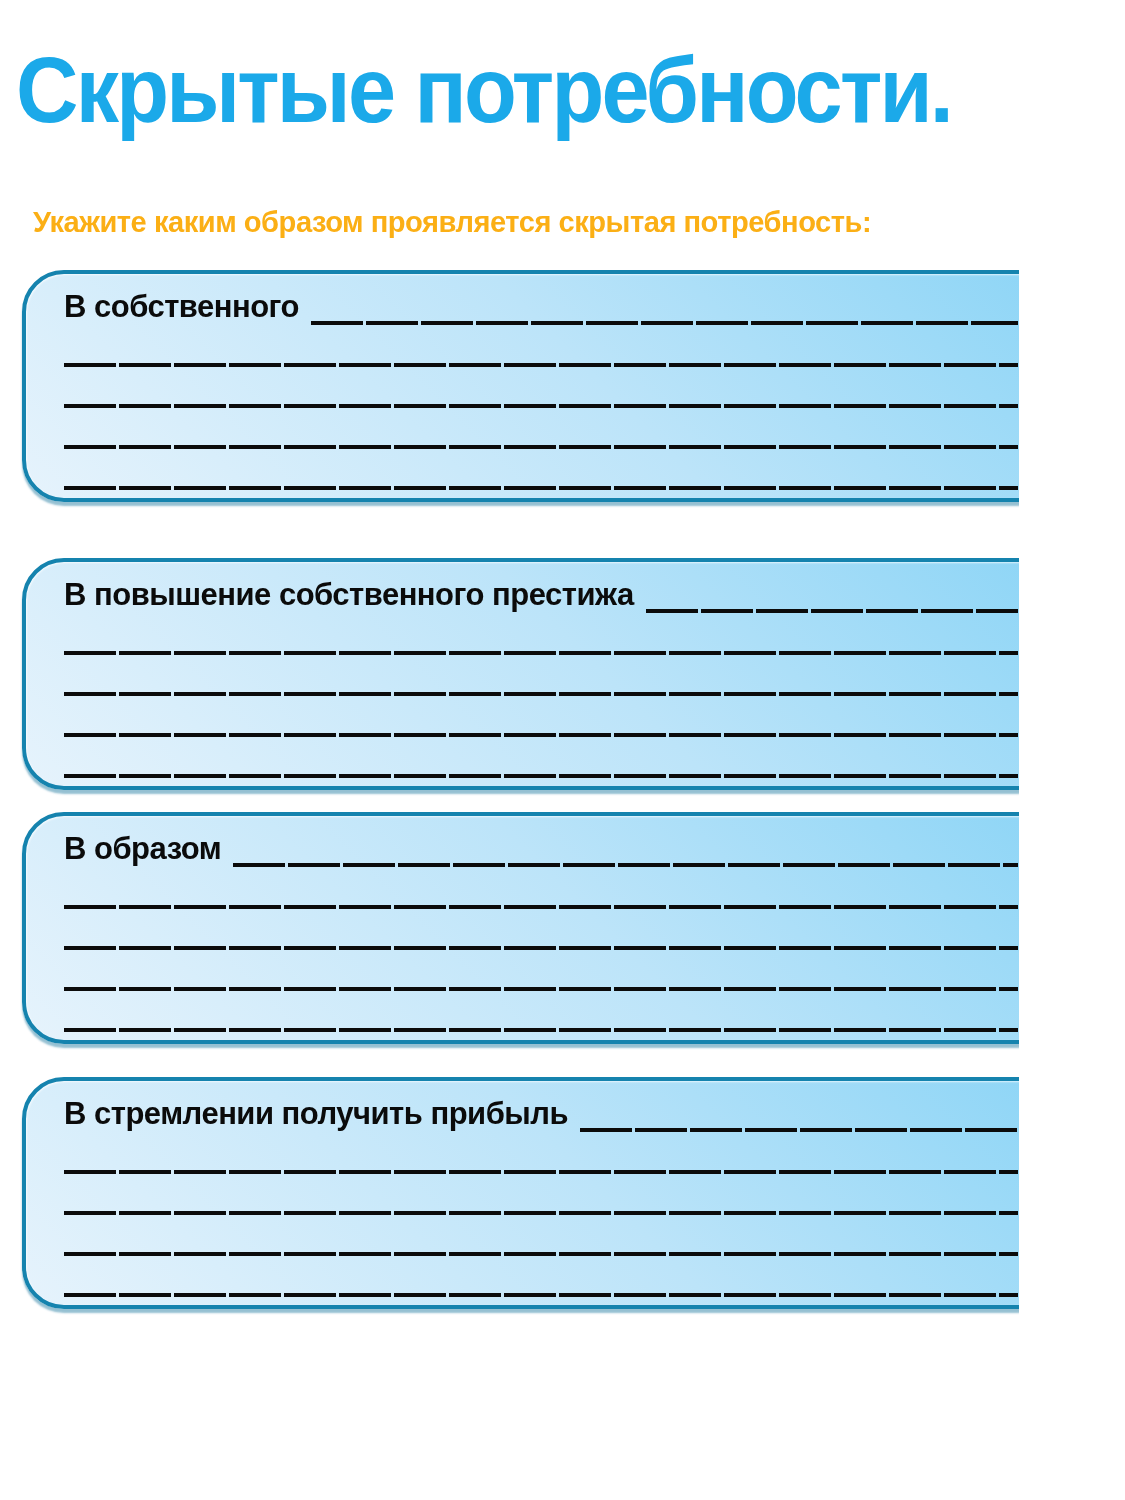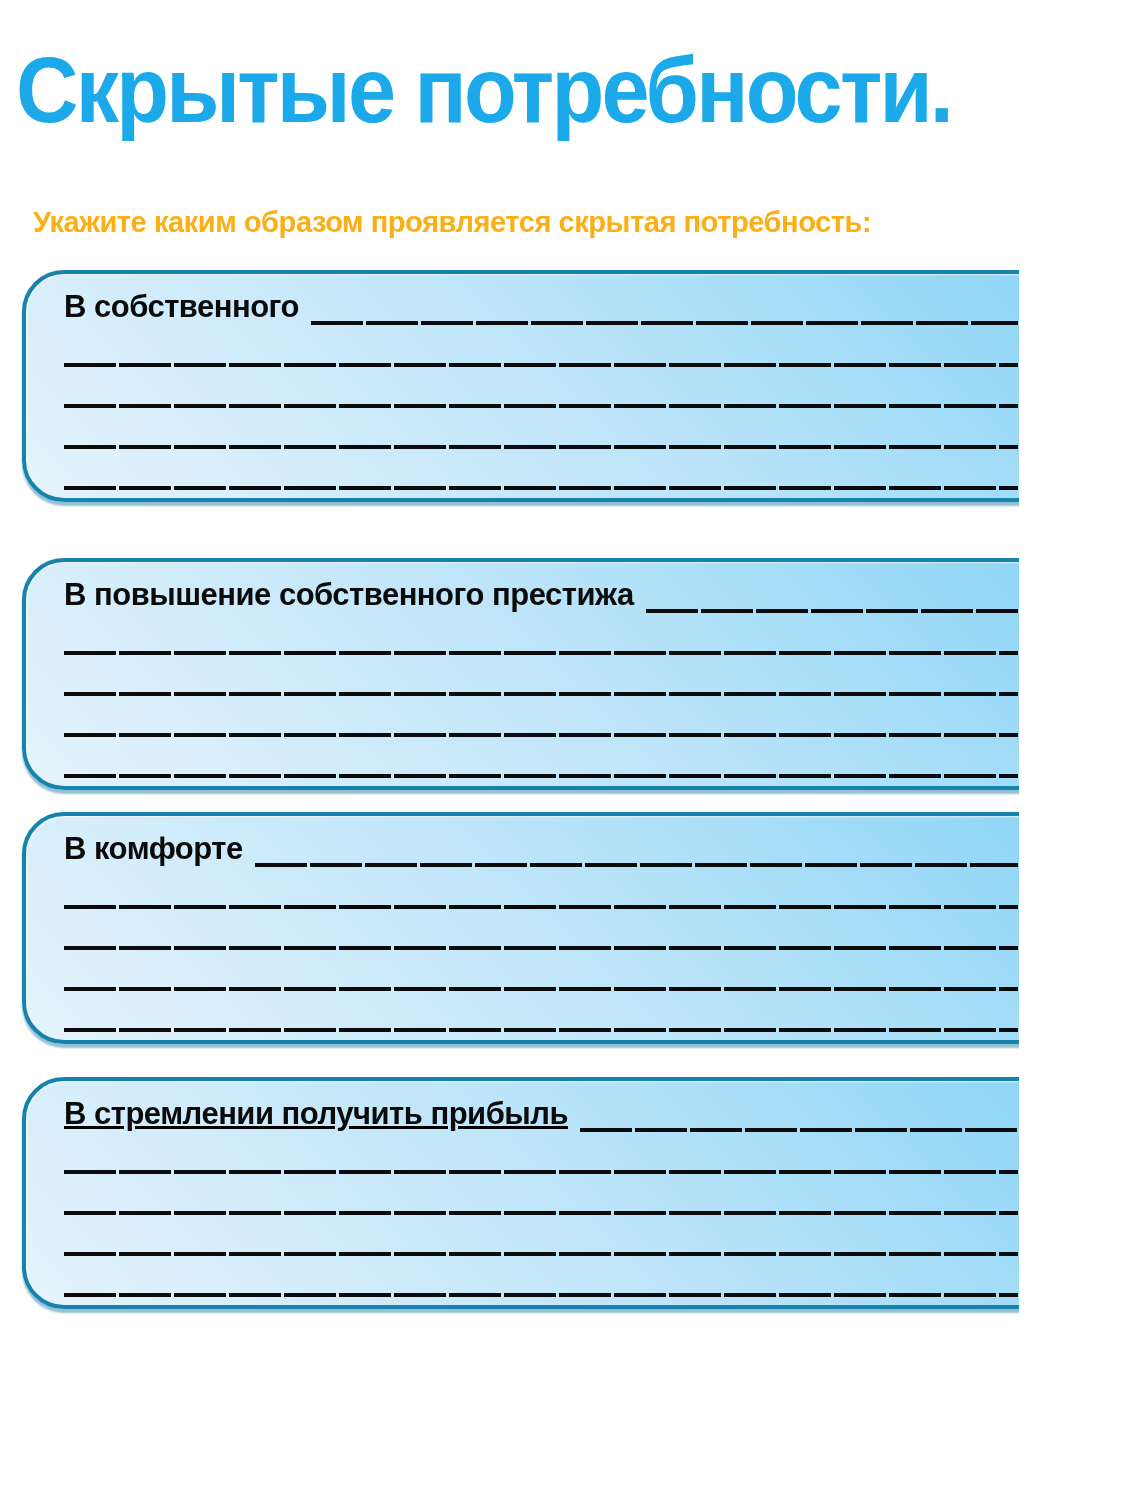--- a/index.html
+++ b/index.html
@@ -80,21 +80,21 @@
     box-sizing: border-box;
     border: 4px solid #1583AE;
     border-radius: 42px;
     background: linear-gradient(45deg, #E6F3FC 0%, #BCE4F9 55%, #8DD5F6 100%);
     box-shadow: 0 4px 2px rgba(21, 115, 155, 0.45), inset 1px 1px 2px rgba(255,255,255,0.7);
     padding: 0 38px;
   }
   .need-box.pos-1 { top: 270px; }
   .need-box.pos-2 { top: 543px; margin-top: 15px; }
   .need-box.pos-3 { top: 812px; }
-  .need-box.pos-4 { top: 1077px; text-decoration: underline; }
+  .need-box.pos-4 { top: 1077px; }
 
   .first-row {
     display: flex;
     align-items: flex-end;
     height: 52px;
   }
   .need-label {
     font-size: 31px;
     line-height: 38px;
     font-weight: bold;
@@ -163,21 +163,21 @@
       <span class="write-line inline"></span>
     </div>
     <div class="write-line"></div>
     <div class="write-line"></div>
     <div class="write-line"></div>
     <div class="write-line"></div>
   </section>
 
   <section class="need-box pos-3">
     <div class="first-row">
-      <span class="need-label">В комфорте</span>
+      <span class="need-label">В образом</span>
       <span class="write-line inline"></span>
     </div>
     <div class="write-line"></div>
     <div class="write-line"></div>
     <div class="write-line"></div>
     <div class="write-line"></div>
   </section>
 
   <section class="need-box pos-4">
     <div class="first-row">

